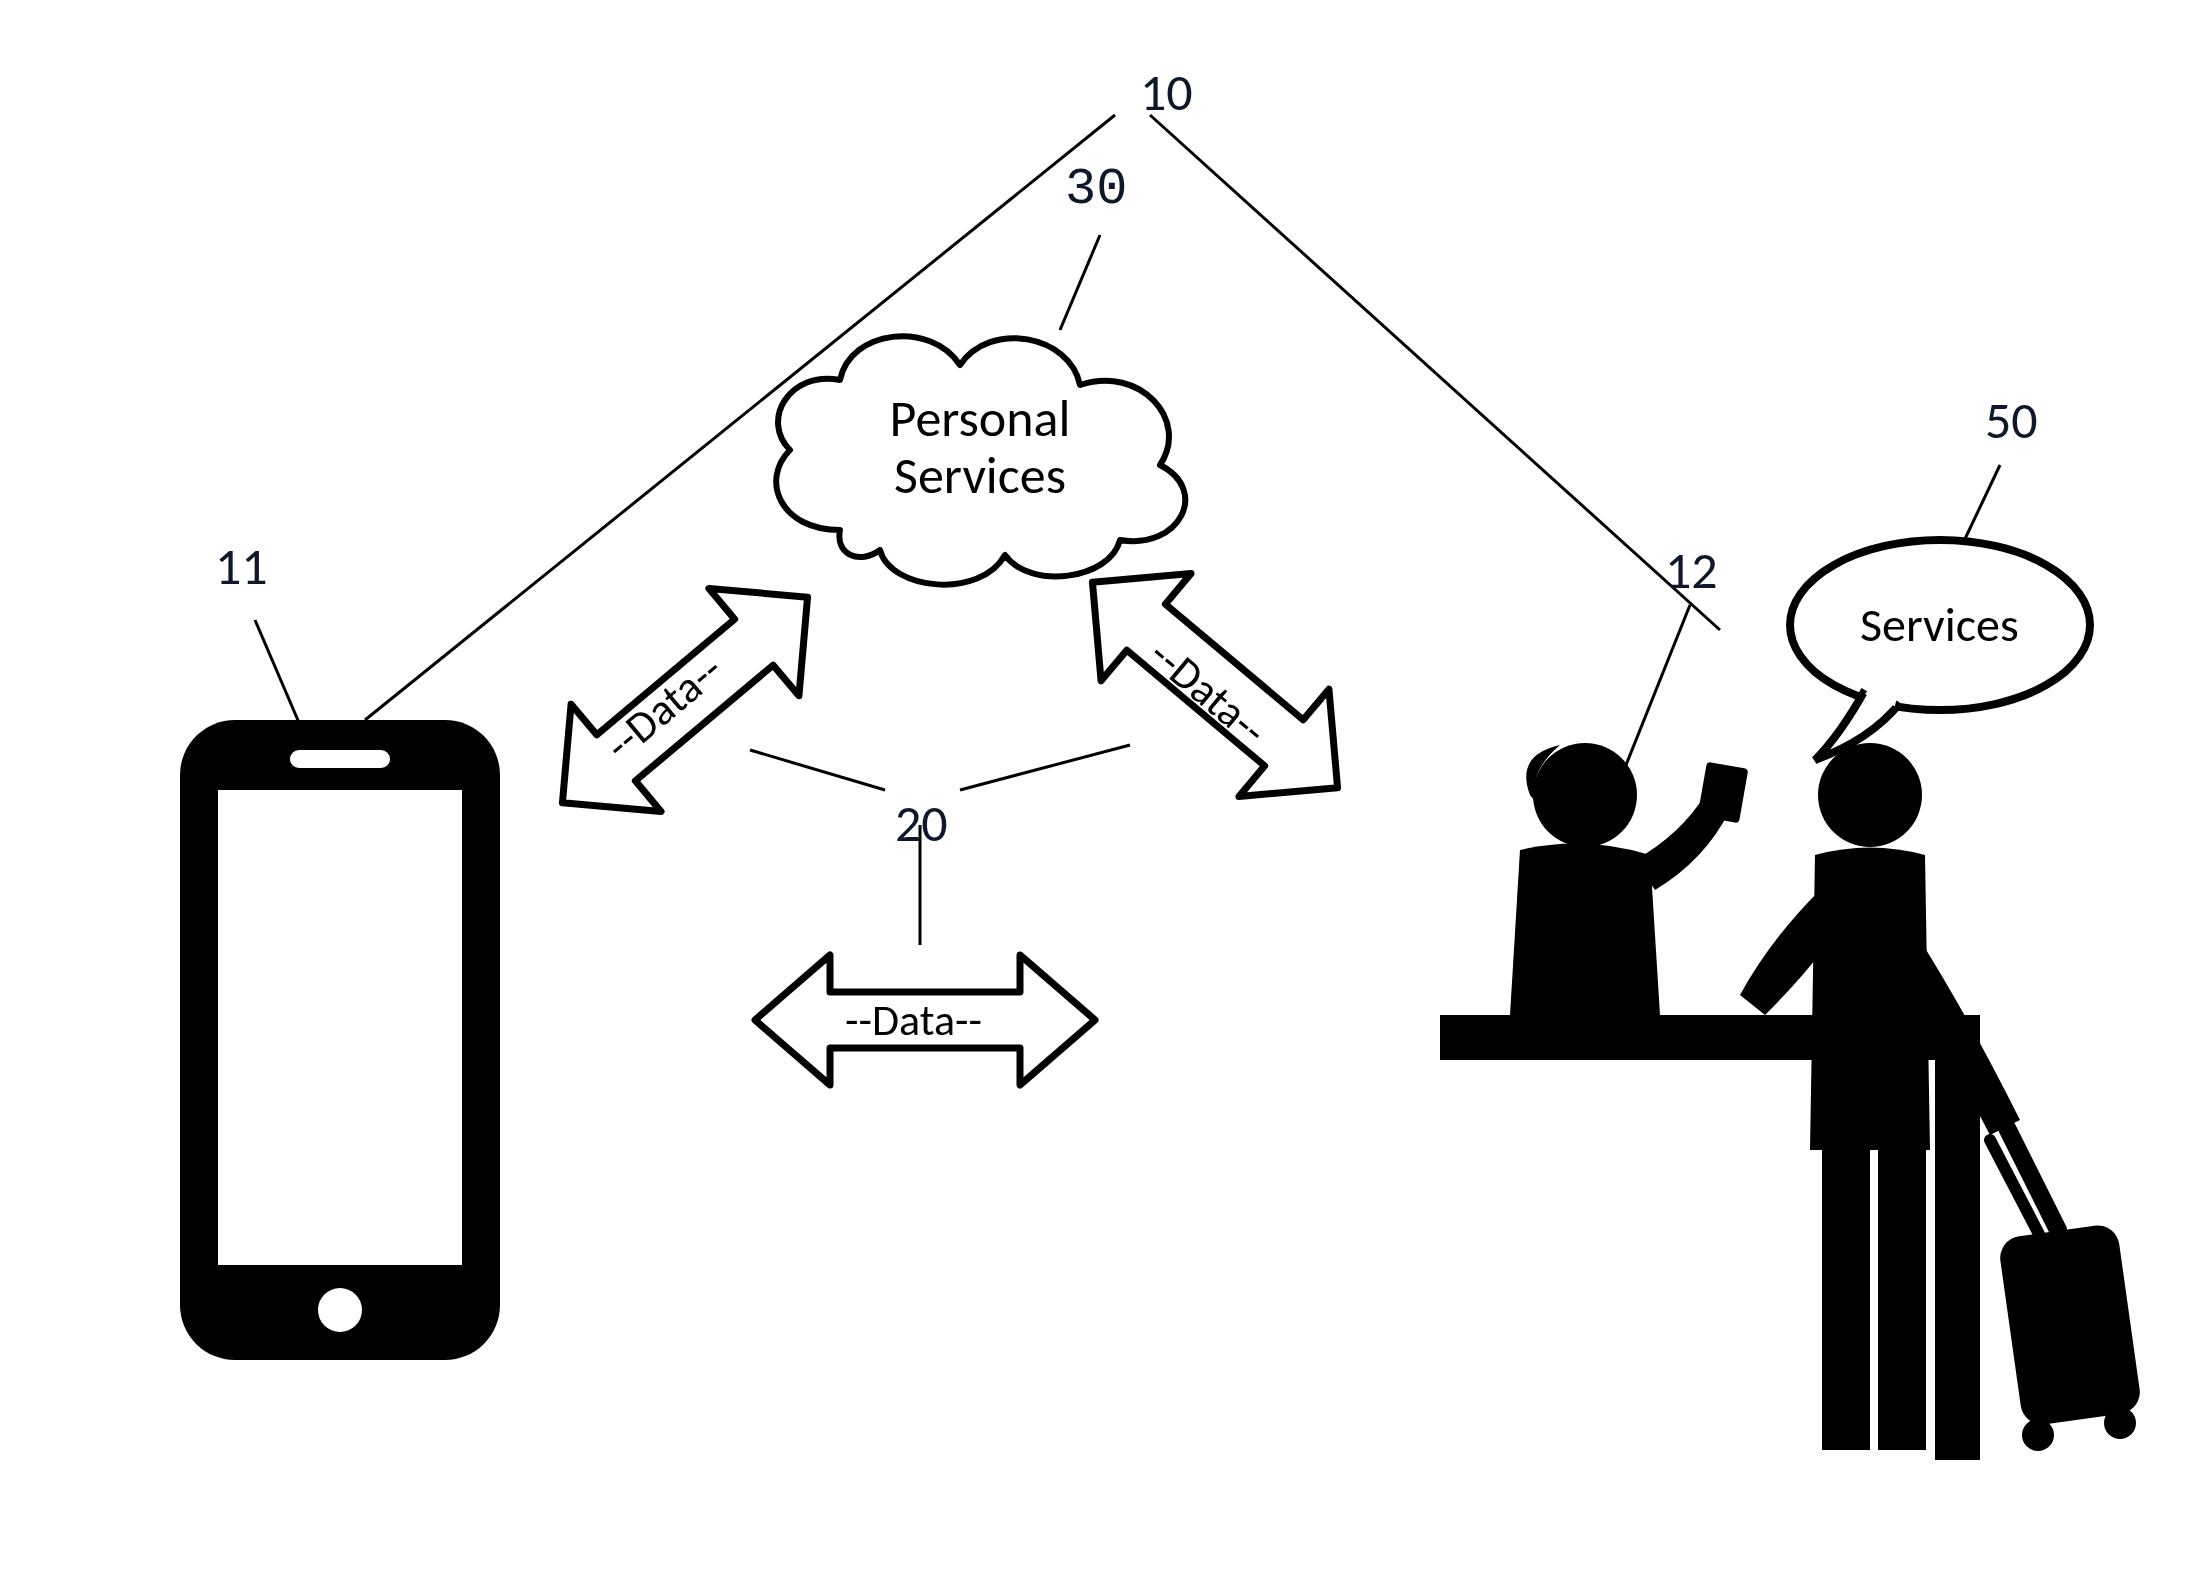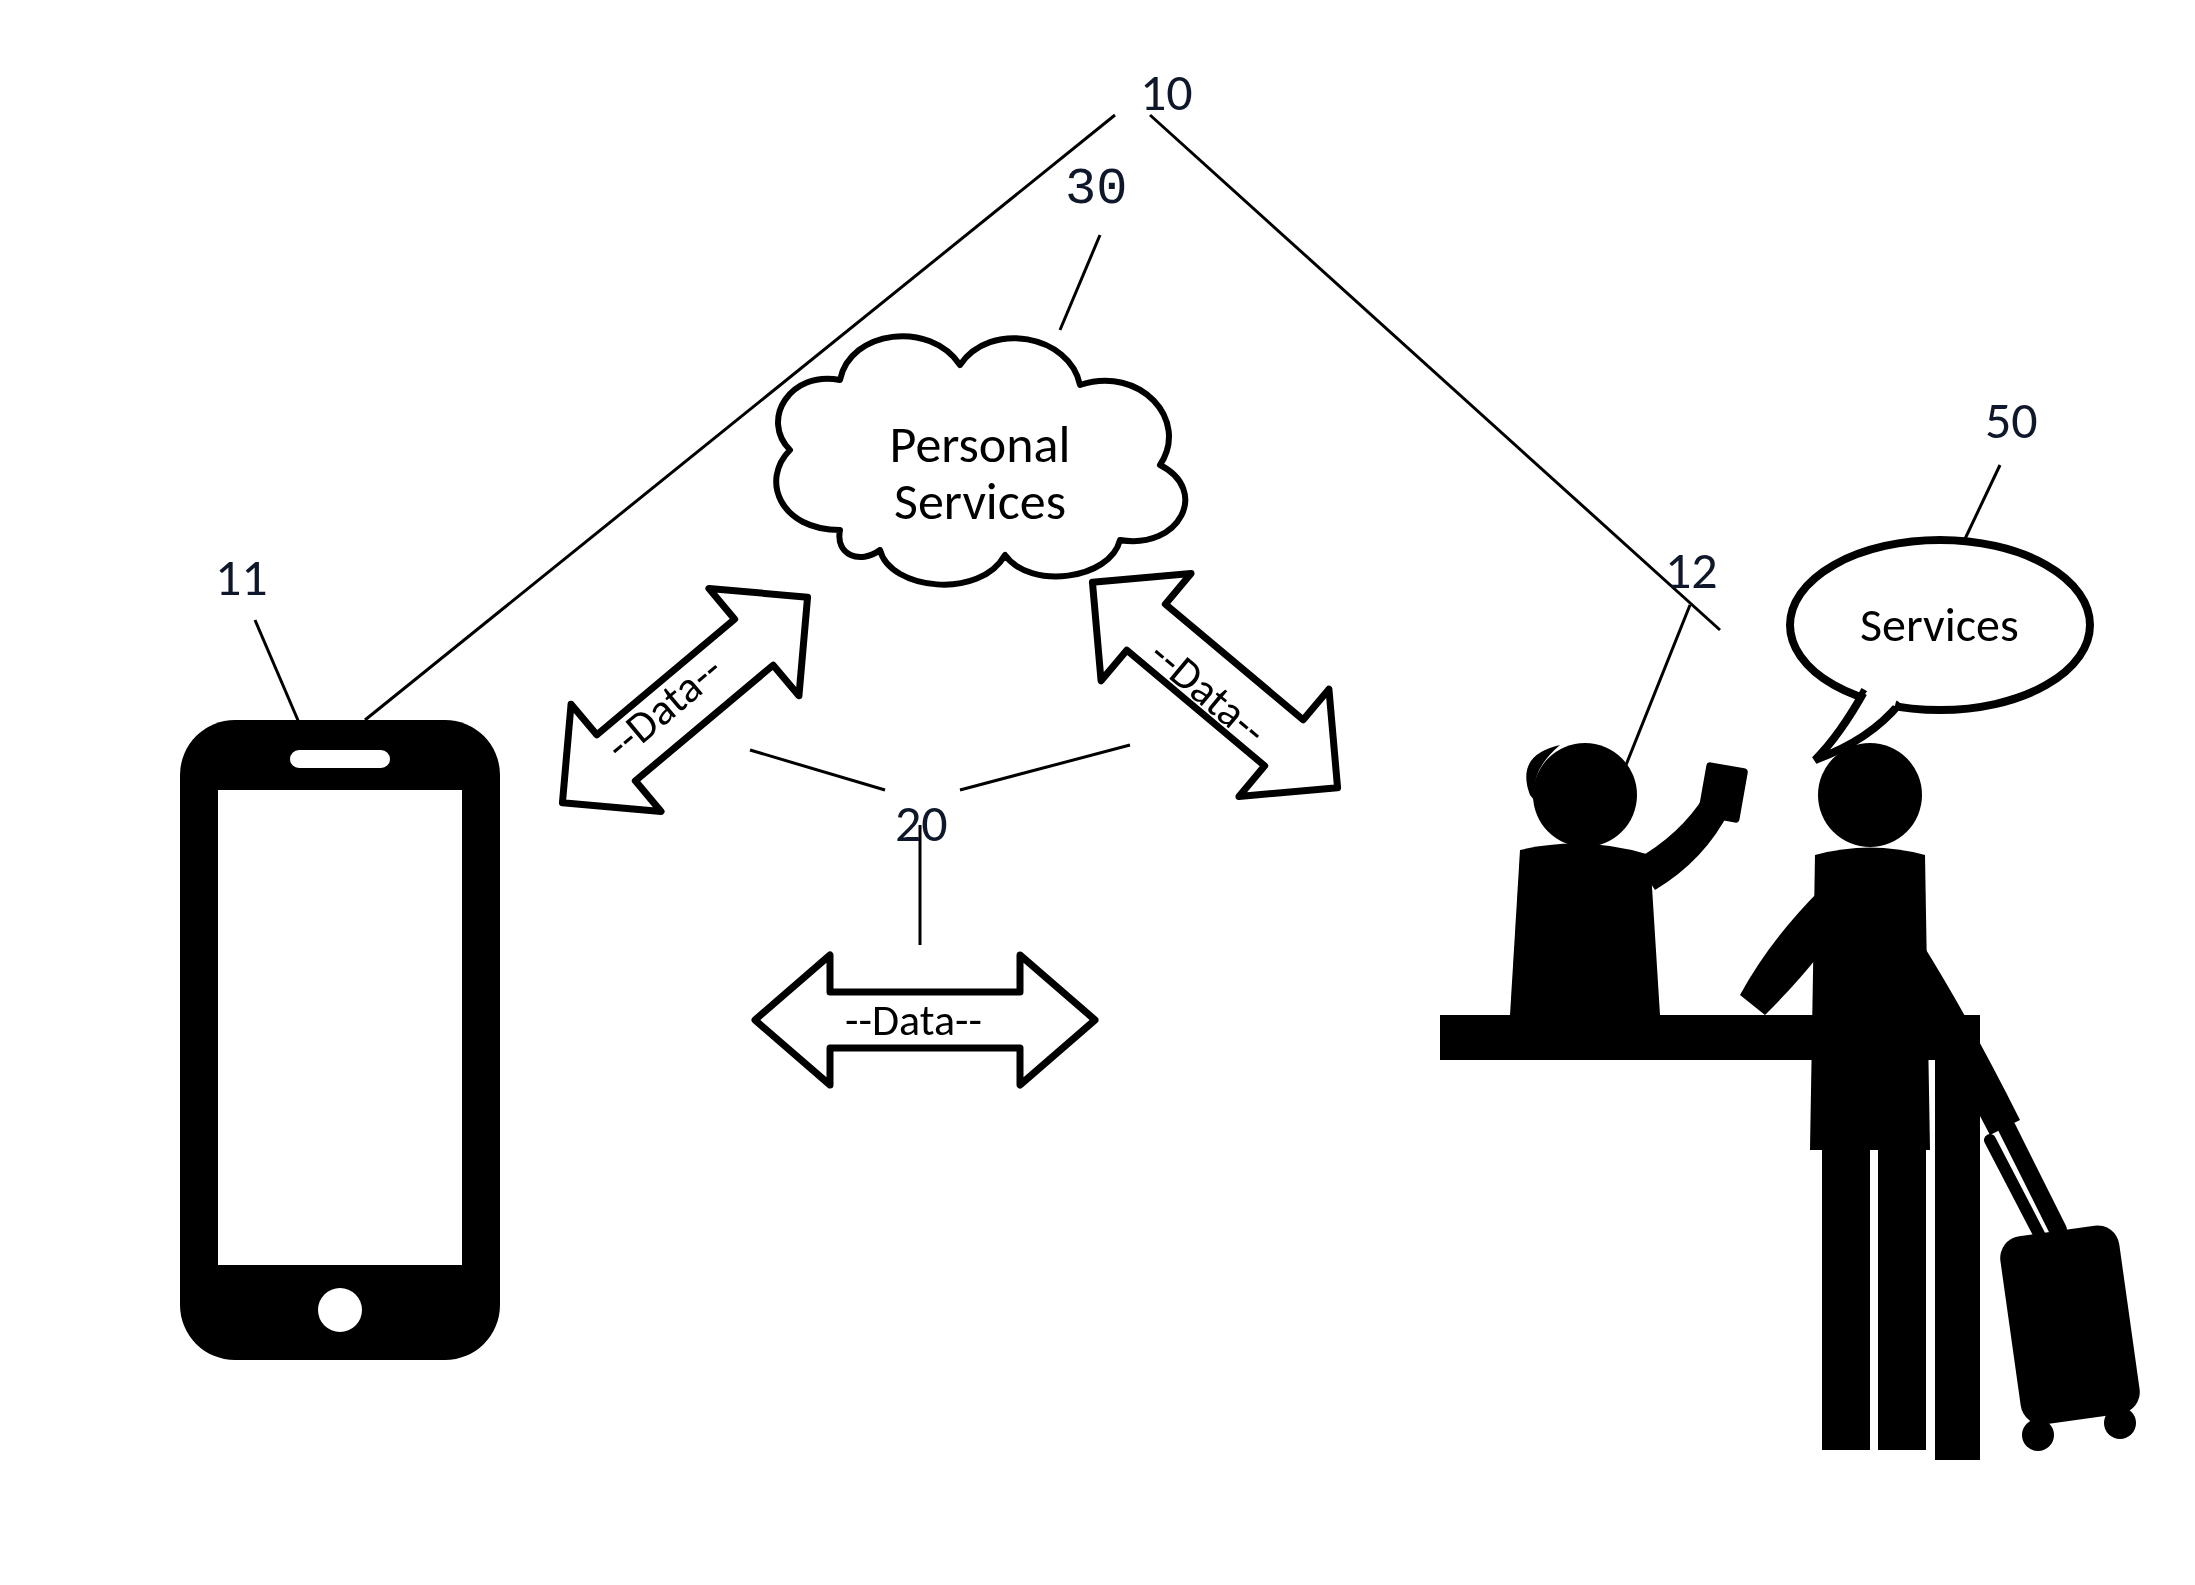--- a/index.html
+++ b/index.html
@@ -46,38 +46,38 @@
     <line x1="960" y1="790" x2="1130" y2="745" stroke="#000" stroke-width="3"></line>
     <line x1="920" y1="825" x2="920" y2="945" stroke="#000" stroke-width="3"></line>
 
     <line x1="1690" y1="605" x2="1620" y2="780" stroke="#000" stroke-width="3"></line>
 
     <line x1="2000" y1="465" x2="1955" y2="560" stroke="#000" stroke-width="3"></line>
   </svg>
 
   <div class="ref-num" style="left:1140px;top:60px;">10</div>
   <div class="ref-num" style="left:1065px;top:160px;font-family:Liberation Mono, monospace;">30</div>
-  <div class="ref-num" style="left:215px;top:545px;">11</div>
+  <div class="ref-num" style="left:215px;top:534px;">11</div>
   <div class="ref-num" style="left:895px;top:791px;">20</div>
   <div class="ref-num" style="left:1665px;top:538px;">12</div>
   <div class="ref-num" style="left:1985px;top:388px;text-align:center;">50</div>
 
   <svg width="520" height="340" style="position:absolute;left:720px;top:280px;">
     <path d="M 120 250
              C 60 250 40 200 70 170
              C 40 140 70 90 120 100
              C 130 50 210 40 240 85
              C 270 40 350 55 360 105
              C 420 85 470 140 440 185
              C 490 210 460 270 400 260
              C 390 300 310 310 285 275
              C 260 320 170 310 160 270
              C 140 285 115 275 120 250 Z" fill="#fff" stroke="#000" stroke-width="6" stroke-linejoin="round"></path>
   </svg>
-  <div class="label" style="left:870px;top:390px;text-align:center;width:220px;white-space:normal;line-height:1.1;margin-top:26px;">
+  <div class="label" style="left:870px;top:390px;text-align:center;width:220px;white-space:normal;line-height:1.1;">
     <span>Personal</span><br>
     <span>Services</span>
   </div>
 
   <svg width="400" height="720" style="position:absolute;left:140px;top:700px;">
     <rect x="40" y="20" width="320" height="640" rx="55" ry="55" fill="#000"></rect>
     <rect x="78" y="90" width="244" height="475" fill="#fff"></rect>
     <rect x="150" y="50" width="100" height="18" rx="9" fill="#fff"></rect>
     <circle cx="200" cy="610" r="22" fill="#fff"></circle>
   </svg>

